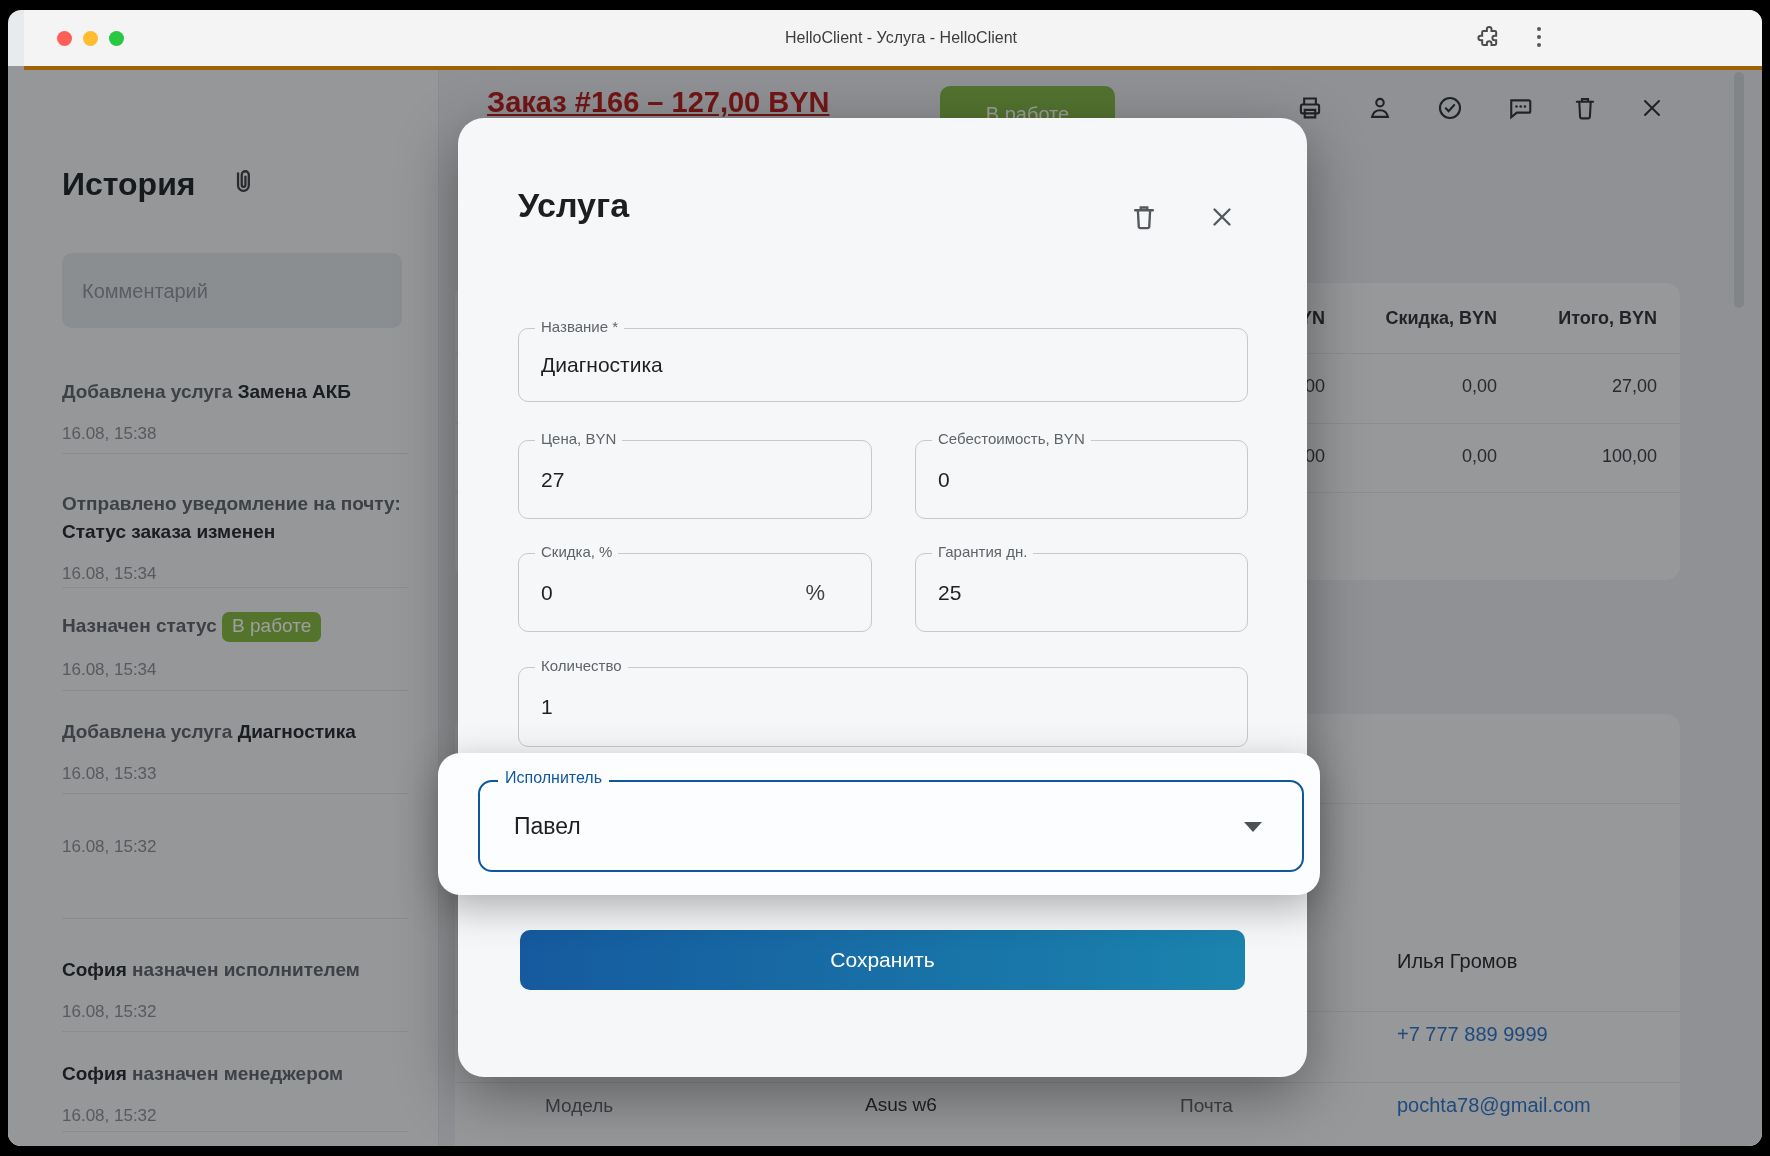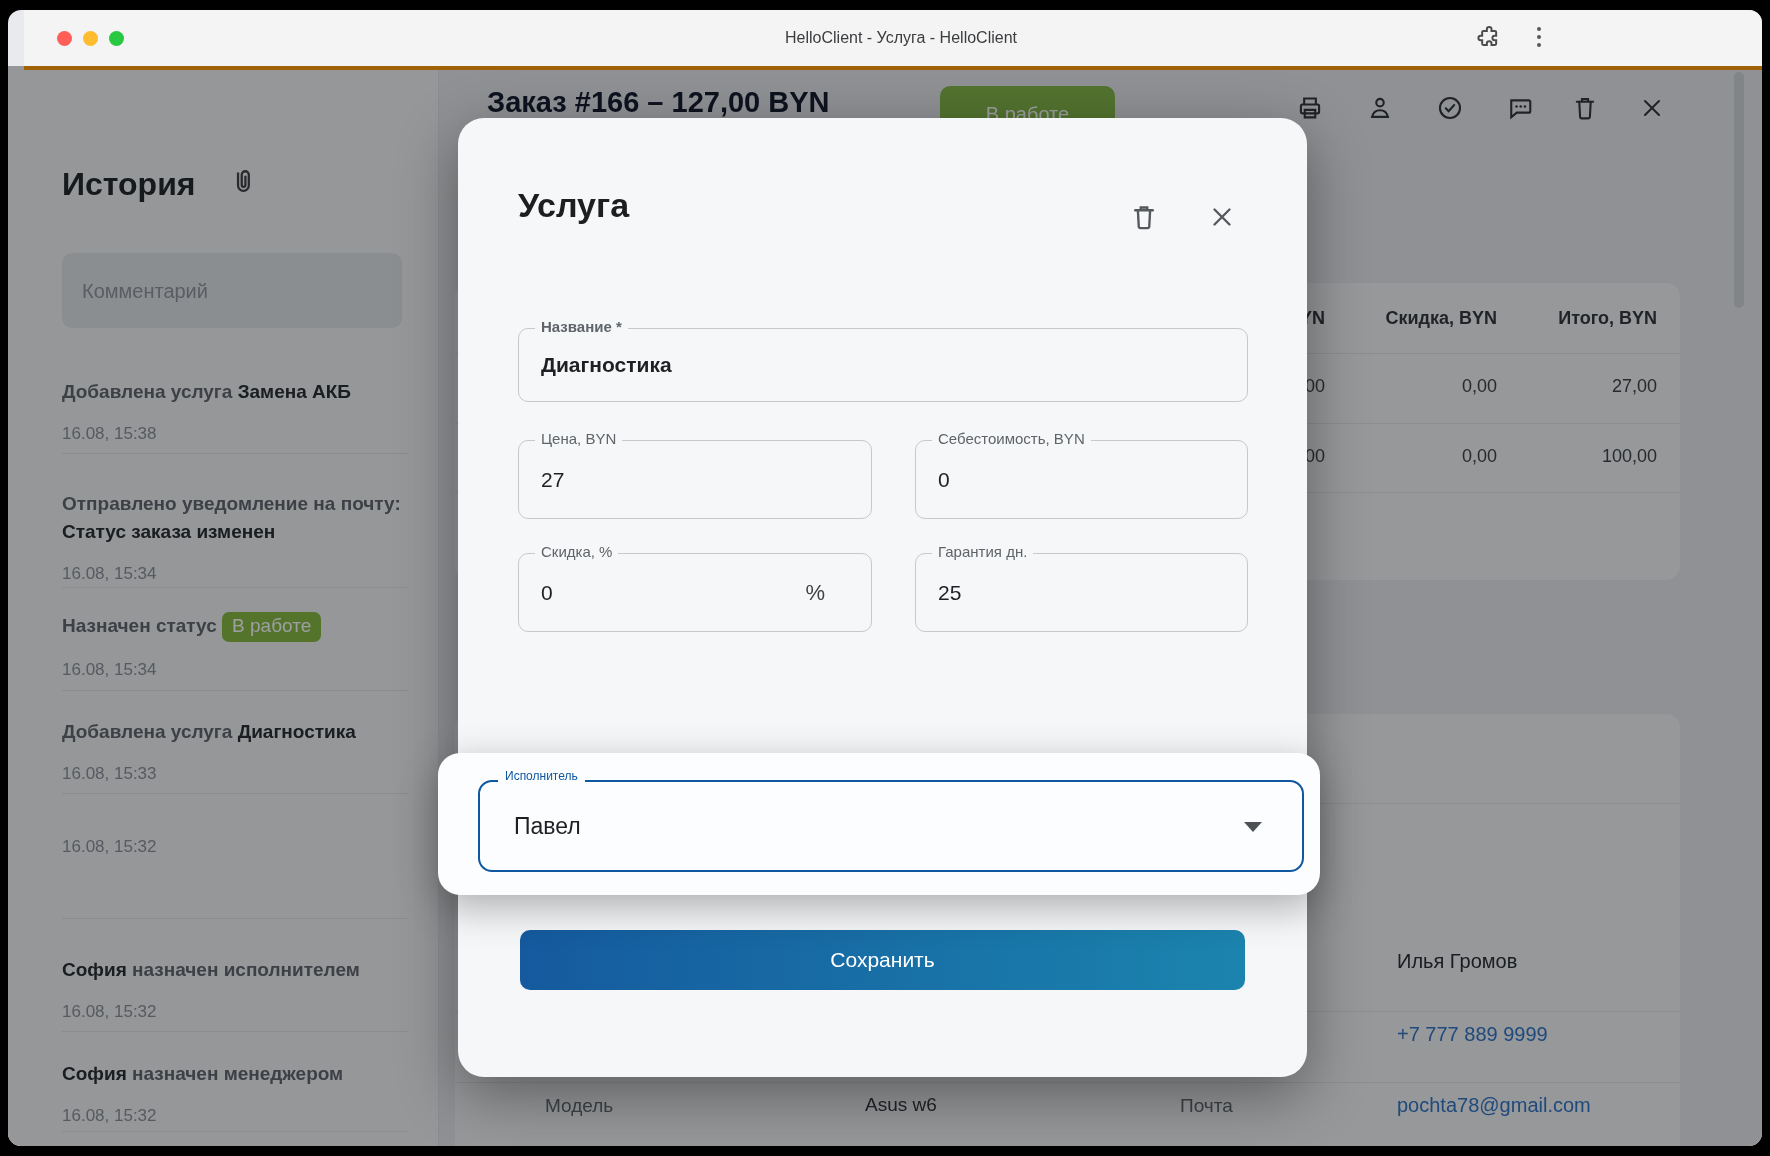--- a/index.html
+++ b/index.html
@@ -26,21 +26,21 @@
   .combox{position:absolute;left:54px;top:187px;width:340px;height:75px;background:#e2e4e7;border-radius:10px;}
   .combox .ph{position:absolute;left:20px;top:50%;transform:translateY(-50%);font-size:20px;color:#8f939a;}
   .hitem{position:absolute;left:54px;width:346px;font-size:19px;line-height:28px;}
   .hreg{color:#5f646b;font-weight:bold;} .hbold{color:#26292d;font-weight:700;}
   .htime{font-size:17px;color:#8a8e95;margin-top:14px;}
   .hbadge{display:inline-block;padding:2px 10px 4px;border-radius:7px;color:#fff;font-size:19px;line-height:24px;}
   .badge-green{background:#86b93f;}
   .hreg:empty,.hbold:empty,.hbadge:empty,.htime:empty{display:none;}
   .hdiv{position:absolute;left:54px;width:346px;height:1px;background:#e0e2e5;}
   
-  .order-head{position:absolute;left:48px;top:20px;font-size:29px;font-weight:700;color:#0f172a;white-space:nowrap;}
+  .order-head{position:absolute;left:48px;top:20px;font-size:29px;font-weight:700;color:#b91c1c;white-space:nowrap;text-decoration:underline;}
   .status-btn{position:absolute;left:501px;top:20px;width:175px;height:54px;border-radius:10px;background:#84b845;
               color:#fff;font-size:20px;text-align:center;line-height:54px;border:none;}
   .hico{position:absolute;top:28px;width:28px;height:28px;color:#303234;}
   .scrollbar{position:absolute;left:1295px;top:6px;width:10px;height:236px;border-radius:5px;background:#d3d5d8;}
   .card{position:absolute;background:#f4f5f7;border-radius:14px;}
   .tbl-h{position:absolute;font-size:18px;font-weight:700;color:#303337;white-space:nowrap;}
   .tbl-v{position:absolute;font-size:18px;color:#3c4043;white-space:nowrap;}
   .cdiv{position:absolute;left:0;width:100%;height:1px;background:#e1e3e6;}
   .det-name{position:absolute;font-size:20px;color:#26292d;white-space:nowrap;}
   .det-link{position:absolute;font-size:20px;color:#2f73c5;white-space:nowrap;}
@@ -56,21 +56,21 @@
   .fld .lab{position:absolute;top:-11px;left:16px;font-size:15px;color:#5f6468;background:#f6f7f9;padding:0 6px;white-space:nowrap;}
   .fld .val{position:absolute;left:22px;top:50%;transform:translateY(-50%);font-size:21px;color:#1e2023;}
   .fld .sfx{position:absolute;right:46px;top:50%;transform:translateY(-50%);font-size:22px;color:#3f4245;}
   .save-btn{position:absolute;left:62px;top:812px;width:725px;height:60px;border:none;border-radius:10px;
             background:linear-gradient(90deg,#155a9e,#1b84ae);color:#fff;font-size:21px;
             font-family:"Liberation Sans",sans-serif;}
   
   .spot{position:absolute;left:430px;top:743px;width:882px;height:142px;background:#fcfdfe;border-radius:22px;
         box-shadow:0 12px 40px rgba(0,0,0,0.30);z-index:30;}
   .sel{position:absolute;left:40px;top:27px;width:822px;height:88px;border:2.5px solid #0f579f;border-radius:14px;cursor:pointer;}
-  .sel-lab{position:absolute;left:60px;top:16px;font-size:12px;color:#0f579f;background:#fcfdfe;padding:0 7px;z-index:2;}
+  .sel-lab{position:absolute;left:60px;top:16px;font-size:16px;color:#0f579f;background:#fcfdfe;padding:0 7px;z-index:2;}
   .sel-val{position:absolute;left:34px;top:50%;transform:translateY(-50%);font-size:23px;color:#1d1f22;}
   .caret{position:absolute;right:40px;top:50%;margin-top:-4px;width:0;height:0;
          border-left:9px solid transparent;border-right:9px solid transparent;border-top:10px solid #4d5156;}
   svg{display:block;}
 </style>
 </head>
 <body>
 
 <div class="stage">
   <div class="window">
@@ -232,40 +232,44 @@
             <path d="M9.4 6.2V4.4h5.2v1.8"></path>
             <path d="M7.1 6.6l.7 13a1.4 1.4 0 0 0 1.4 1.3h5.6a1.4 1.4 0 0 0 1.4-1.3l.7-13"></path>
         </svg>
       </span>
       <span class="m-ico" style="left:749px">
         <svg width="30" height="30" viewBox="0 0 24 24" fill="none" stroke="currentColor" stroke-width="1.9" stroke-linecap="round">
           <path d="M6 6l12 12M18 6L6 18"></path>
         </svg>
       </span>
 
-      <div class="fld" style="left:60px;top:210px;width:728px;height:72px;font-weight:bold;">
+      <div class="fld" style="left:60px;top:210px;width:728px;height:72px;">
         <span class="lab">Название *</span>
         <span class="val">Диагностика</span>
       </div>
       <div class="fld" style="left:60px;top:322px;width:352px;height:77px;">
         <span class="lab">Цена, BYN</span>
         <span class="val">27</span>
       </div>
       <div class="fld" style="left:457px;top:322px;width:331px;height:77px;">
         <span class="lab">Себестоимость, BYN</span>
         <span class="val">0</span>
       </div>
       <div class="fld" style="left:60px;top:435px;width:352px;height:77px;">
         <span class="lab">Скидка, %</span>
         <span class="val">0</span>
         <span class="sfx">%</span>
       </div>
       <div class="fld" style="left:457px;top:435px;width:331px;height:77px;">
         <span class="lab">Гарантия дн.</span>
         <span class="val">25</span>
+      </div>
+      <div class="fld" style="left:60px;top:549px;width:728px;height:78px;">
+        <span class="lab">Количество</span>
+        <span class="val">1</span>
       </div>
 
       <button class="save-btn">Сохранить</button>
     </div>
 
     <div class="spot">
       <span class="sel-lab">Исполнитель</span>
       <div class="sel">
         <span class="sel-val">Павел</span>
         <span class="caret"></span>

